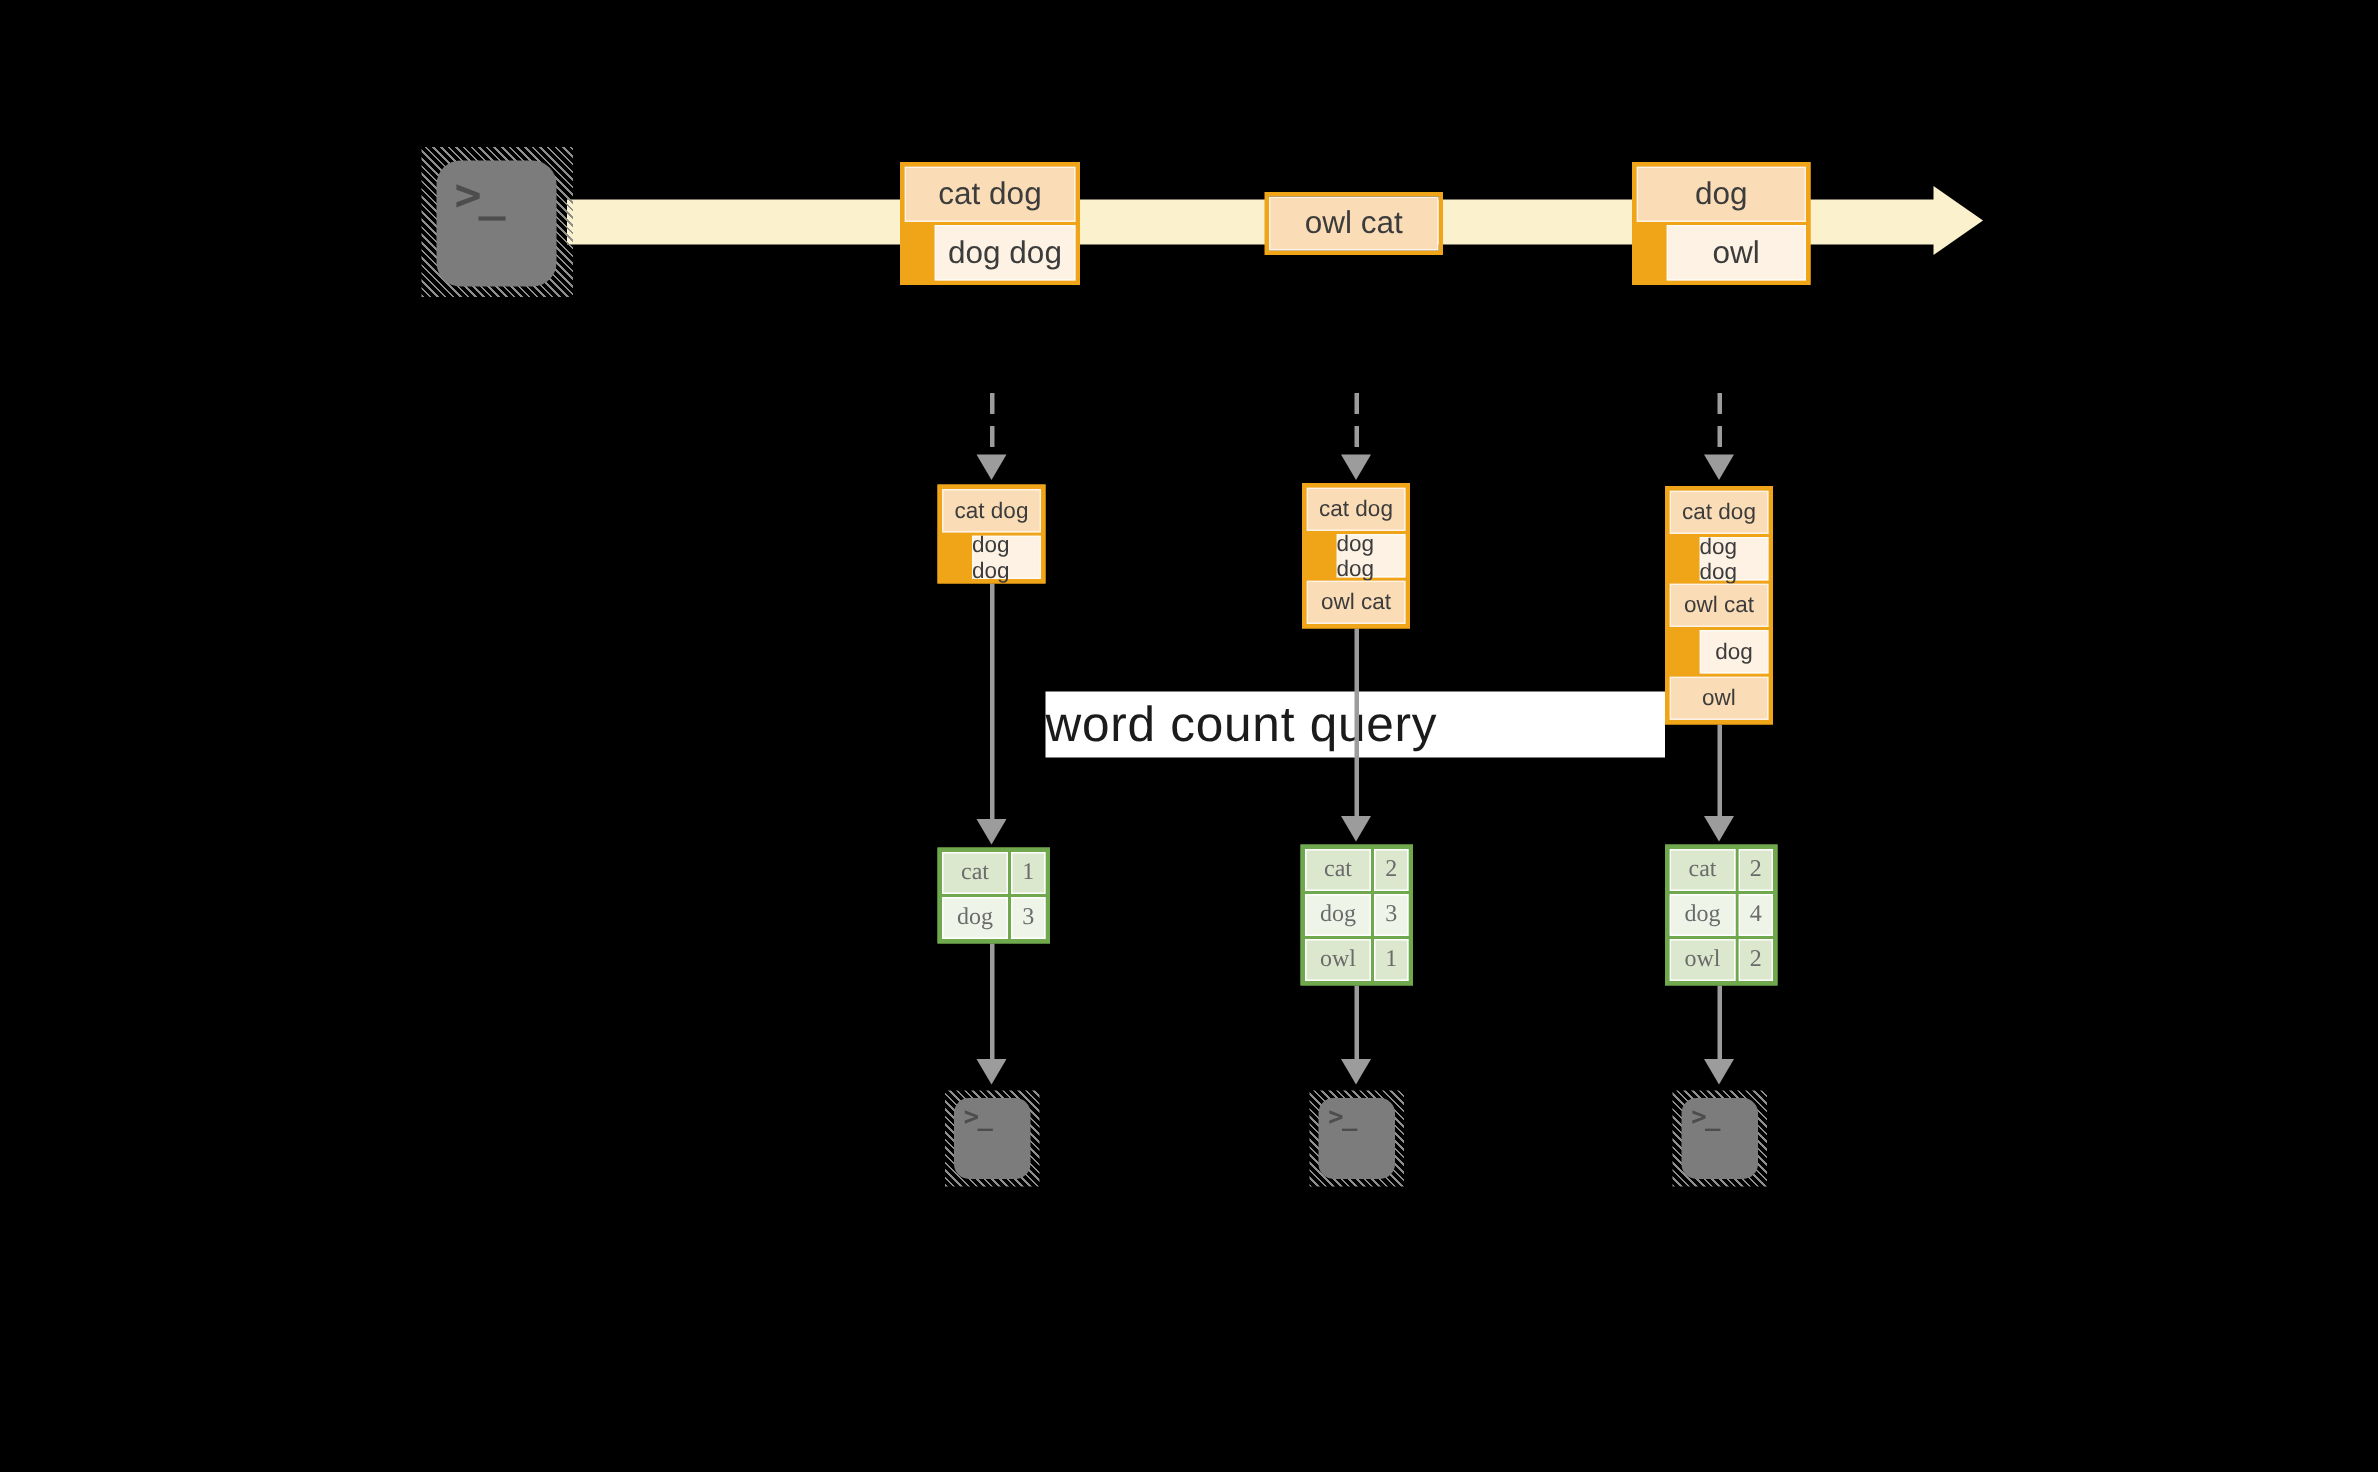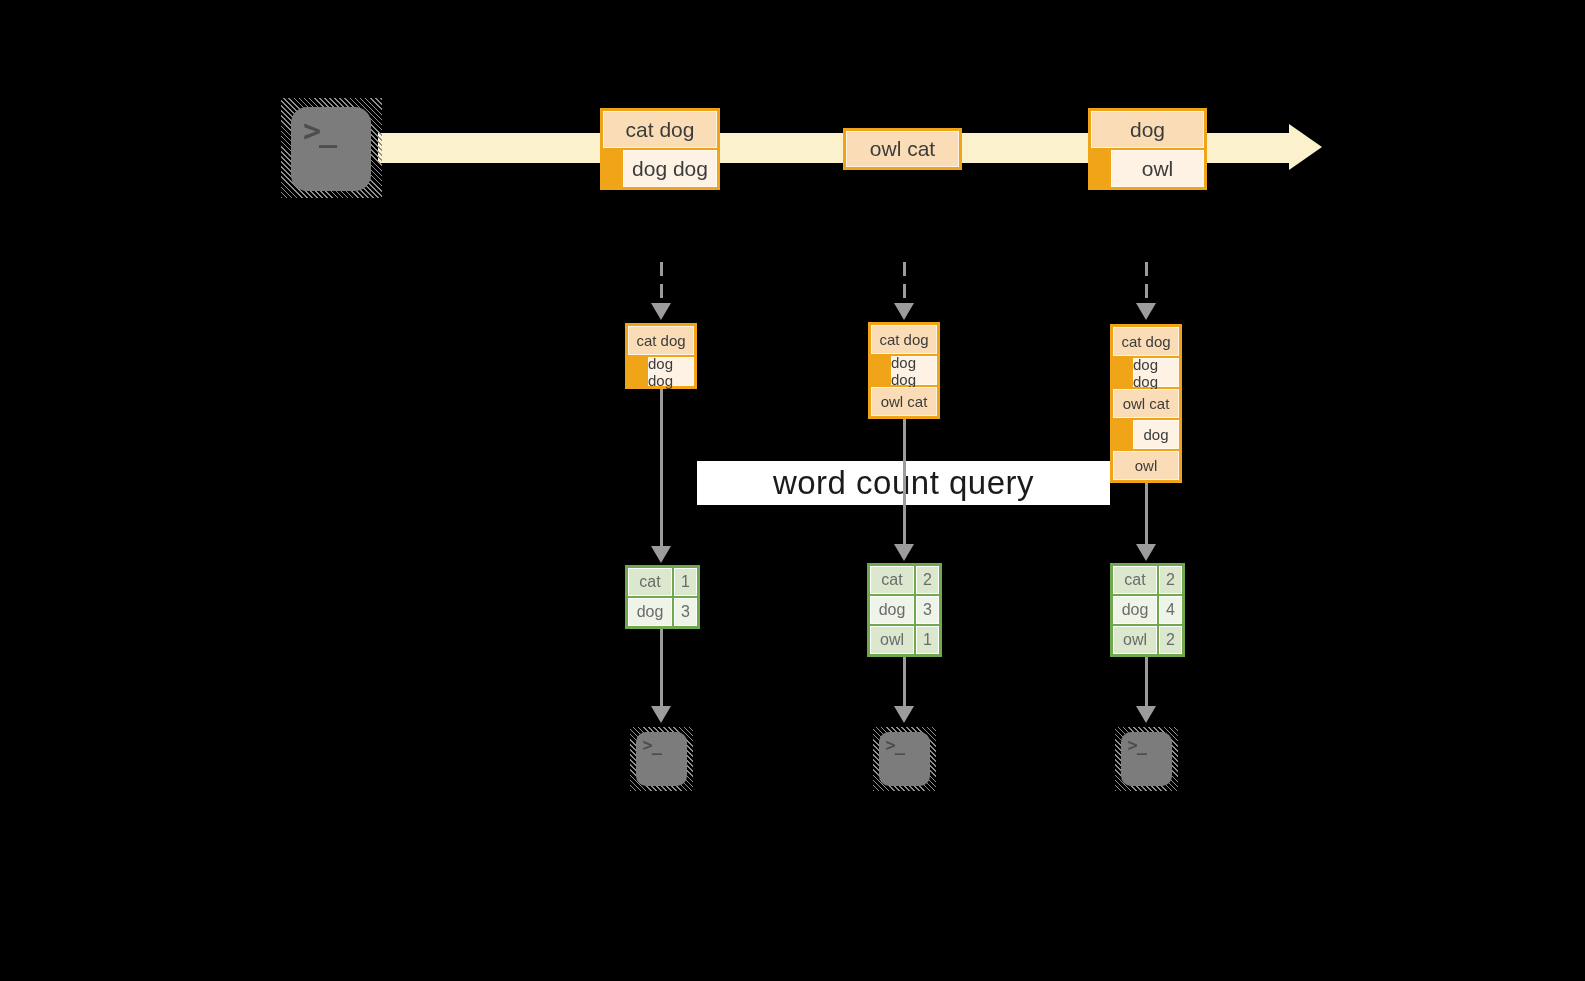--- a/index.html
+++ b/index.html
@@ -42,28 +42,28 @@
   
   .dashline{position:absolute;width:3px;z-index:3;
     background:repeating-linear-gradient(to bottom,var(--arrow-gray) 0 14px,transparent 14px 22px);}
   .sline{position:absolute;width:3px;background:var(--arrow-gray);z-index:3;}
   .ahead{position:absolute;width:0;height:0;z-index:3;
     border-left:10px solid transparent;border-right:10px solid transparent;
     border-top:17px solid var(--arrow-gray);}
 
   
   .banner{position:absolute;left:697px;top:461px;width:413px;height:44px;background:#fff;z-index:1;
-    display:flex;align-items:center;justify-content:center;}
+    display:flex;align-items:center;}
   .banner span{font-size:33px;font-weight:300;color:var(--title-text);letter-spacing:.5px;}
 
   
   .wtable{position:absolute;box-sizing:border-box;border:3px solid var(--green-border);
     background:var(--green-border);display:grid;grid-template-columns:44px 23px;gap:2px;z-index:4;}
   .wtable div{height:28px;display:flex;align-items:center;justify-content:center;
-    font-size:16px;color:var(--table-text);box-shadow:inset 0 0 0 1px #ffffff;}
+    font-size:16px;color:var(--table-text);box-shadow:inset 0 0 0 1px #ffffff;font-family:Liberation Serif, serif;}
   .gdark{background:var(--green-dark);}
   .glight{background:var(--green-light);}
 </style>
 </head>
 <body>
 
 <div class="canvas">
 
   <div class="band"></div>
   <div class="band-head"></div>

